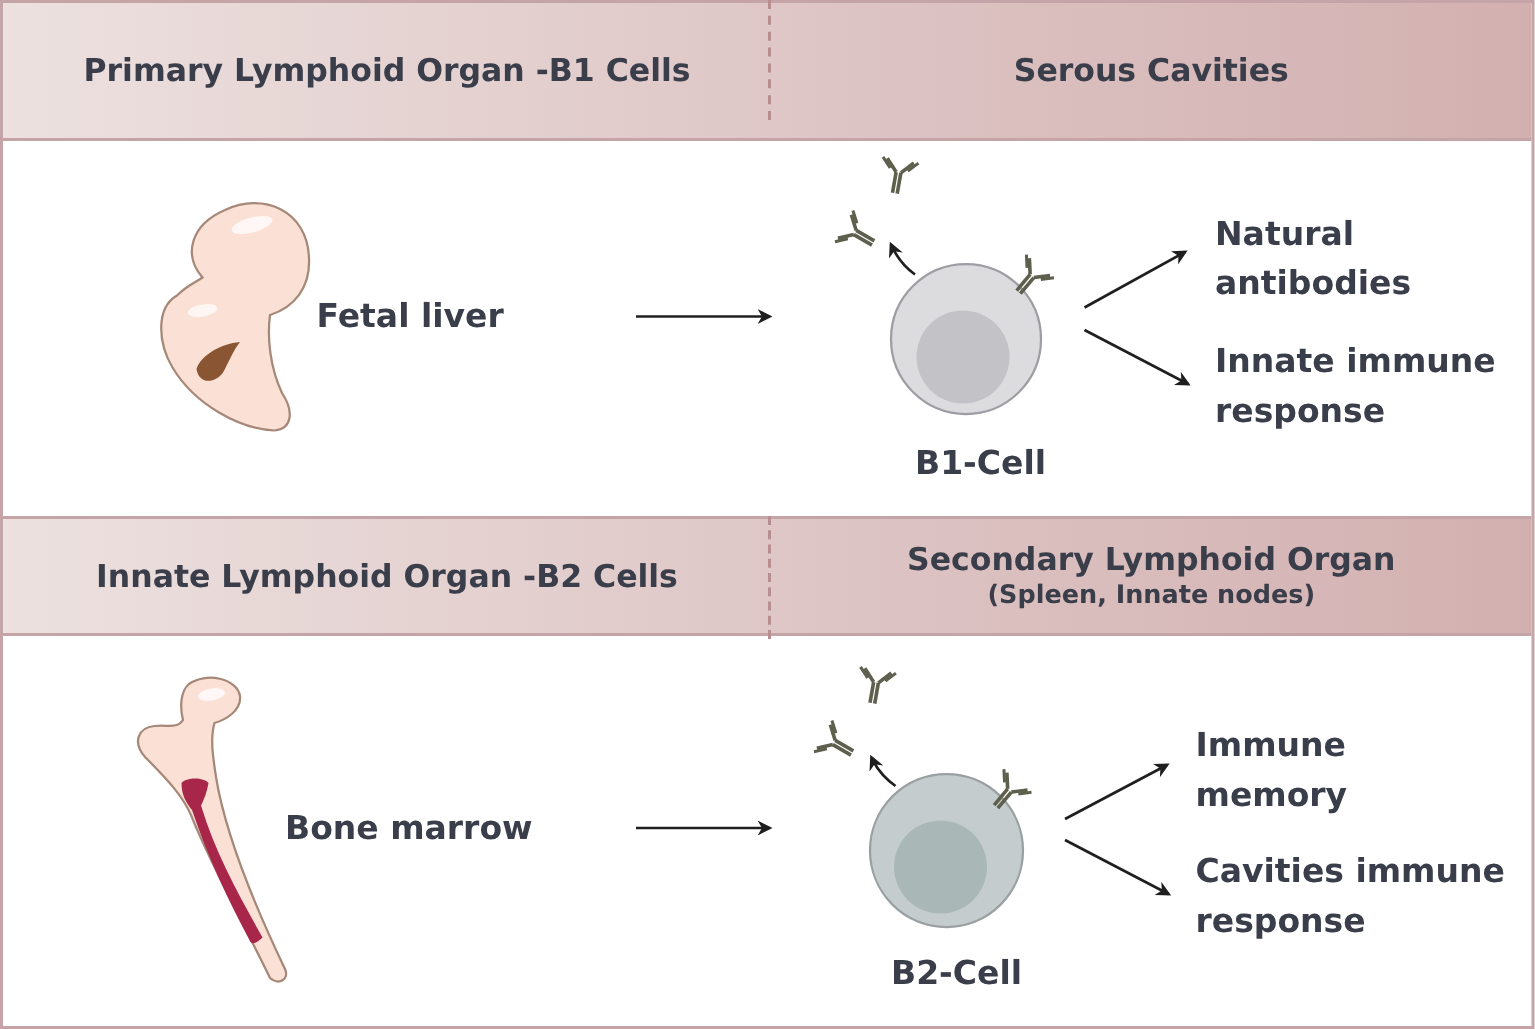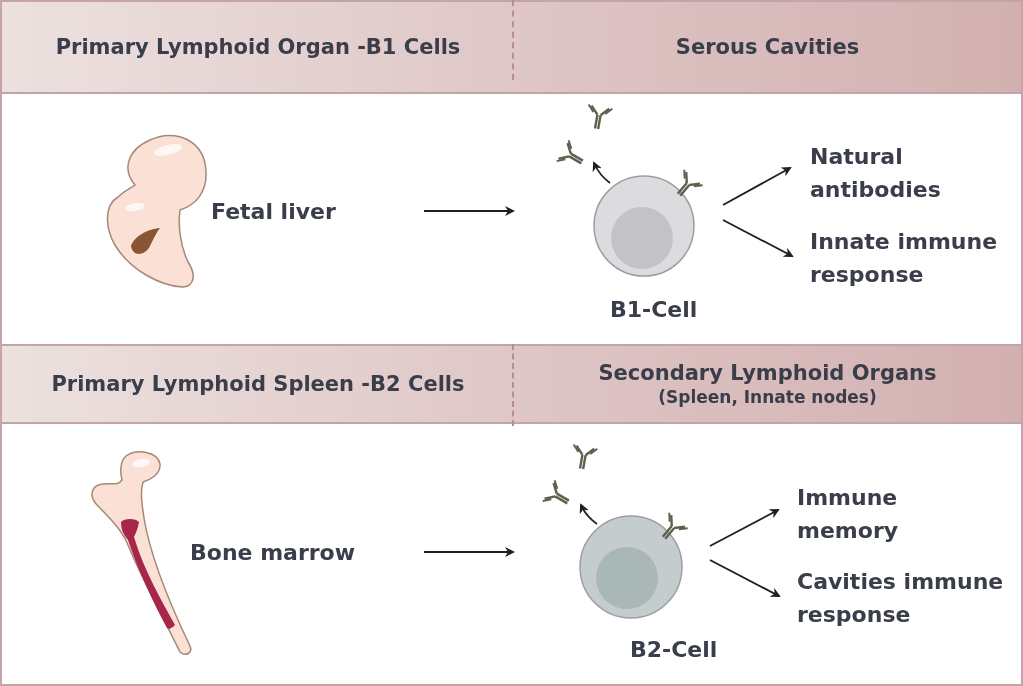--- a/index.html
+++ b/index.html
@@ -25,23 +25,23 @@
 
 <div class="band b1">
   <div class="left-title">Primary Lymphoid Organ -B1 Cells</div>
   <div class="right-title">
     <span class="main">Serous Cavities</span>
   </div>
 </div>
 <div class="dash d1"></div>
 
 <div class="band b2">
-  <div class="left-title">Primary Lymphoid Spleen -B2 Cells</div>
+  <div class="left-title">Innate Lymphoid Organ -B2 Cells</div>
   <div class="right-title">
-    <span class="main">Secondary Lymphoid Organs</span>
+    <span class="main">Secondary Lymphoid Organ</span>
     <span class="sub">(Spleen, Innate nodes)</span>
   </div>
 </div>
 <div class="dash d2"></div>
 
 <svg class="art" width="1023" height="686" viewBox="0 0 1023 686">
   <defs>
     <marker id="ah" markerWidth="10" markerHeight="10" refX="8" refY="5" orient="auto" markerUnits="userSpaceOnUse">
       <path d="M0,0 L10,5 L0,10 L3,5 Z" fill="#1f1f1f"></path>
     </marker>
@@ -100,21 +100,21 @@
 <div class="lbl" style="left:810px; top:140px;">
   <div>Natural</div>
   <div>antibodies</div>
 </div>
 <div class="lbl" style="left:810px; top:225px;">
   <div>Innate immune</div>
   <div>response</div>
 </div>
 
 <div class="lbl" style="left:190px; top:536px;">Bone marrow</div>
-<div class="lbl" style="left:630px; top:633px;">B2-Cell</div>
+<div class="lbl" style="left:594px; top:633px;">B2-Cell</div>
 <div class="lbl" style="left:797px; top:481px;">
   <div>Immune</div>
   <div>memory</div>
 </div>
 <div class="lbl" style="left:797px; top:565px;">
   <div>Cavities immune</div>
   <div>response</div>
 </div>
 
 </body></html>

